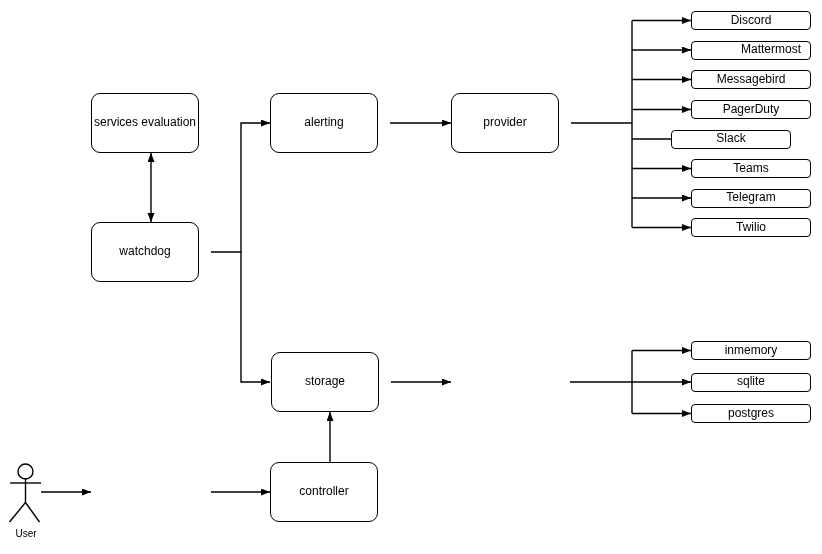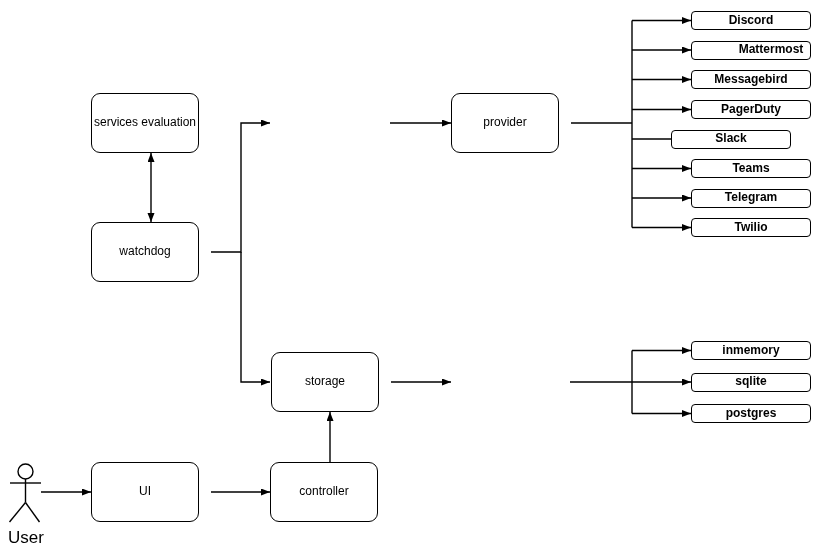--- a/index.html
+++ b/index.html
@@ -31,29 +31,28 @@
   }
   .node.big {
     width: 108px;
     height: 60px;
     border-radius: 9px;
   }
   .node.small {
     width: 120px;
     height: 19px;
     border-radius: 4px;
-    font-weight: bold;
   }
   .actor-label {
     position: absolute;
     left: 7px;
     top: 528px;
     width: 38px;
     text-align: center;
-    font-size: 17px;
+    font-size: 10px;
   }
 </style>
 </head>
 <body>
 
 <div class="canvas">
 
   <svg class="edge-layer" viewBox="0 0 822 554">
     <defs>
       <marker id="arrow" markerWidth="10" markerHeight="8" refX="9" refY="3.5" orient="auto-start-reverse" markerUnits="userSpaceOnUse">
@@ -104,28 +103,28 @@
       </g>
     </g>
   </svg>
 
   <div class="node big" style="left:91px; top:93px;">
     <span>services evaluation</span>
   </div>
   <div class="node big" style="left:91px; top:222px;">
     <span>watchdog</span>
   </div>
+  <div class="node big" style="left:270px; top:93px;">
+    <span>alerting</span>
+  </div>
   <div class="node big" style="left:451px; top:93px;">
     <span>provider</span>
   </div>
   <div class="node big" style="left:271px; top:352px;">
     <span>storage</span>
-  </div>
-  <div class="node big" style="left:91px; top:462px;">
-    <span>UI</span>
   </div>
   <div class="node big" style="left:270px; top:462px;">
     <span>controller</span>
   </div>
 
   <div class="node small" style="left:691px; top:11px;">
     <span>Discord</span>
   </div>
   <div class="node small" style="left:691px; top:40.5px;padding-left:40px;">
     <span>Mattermost</span>

